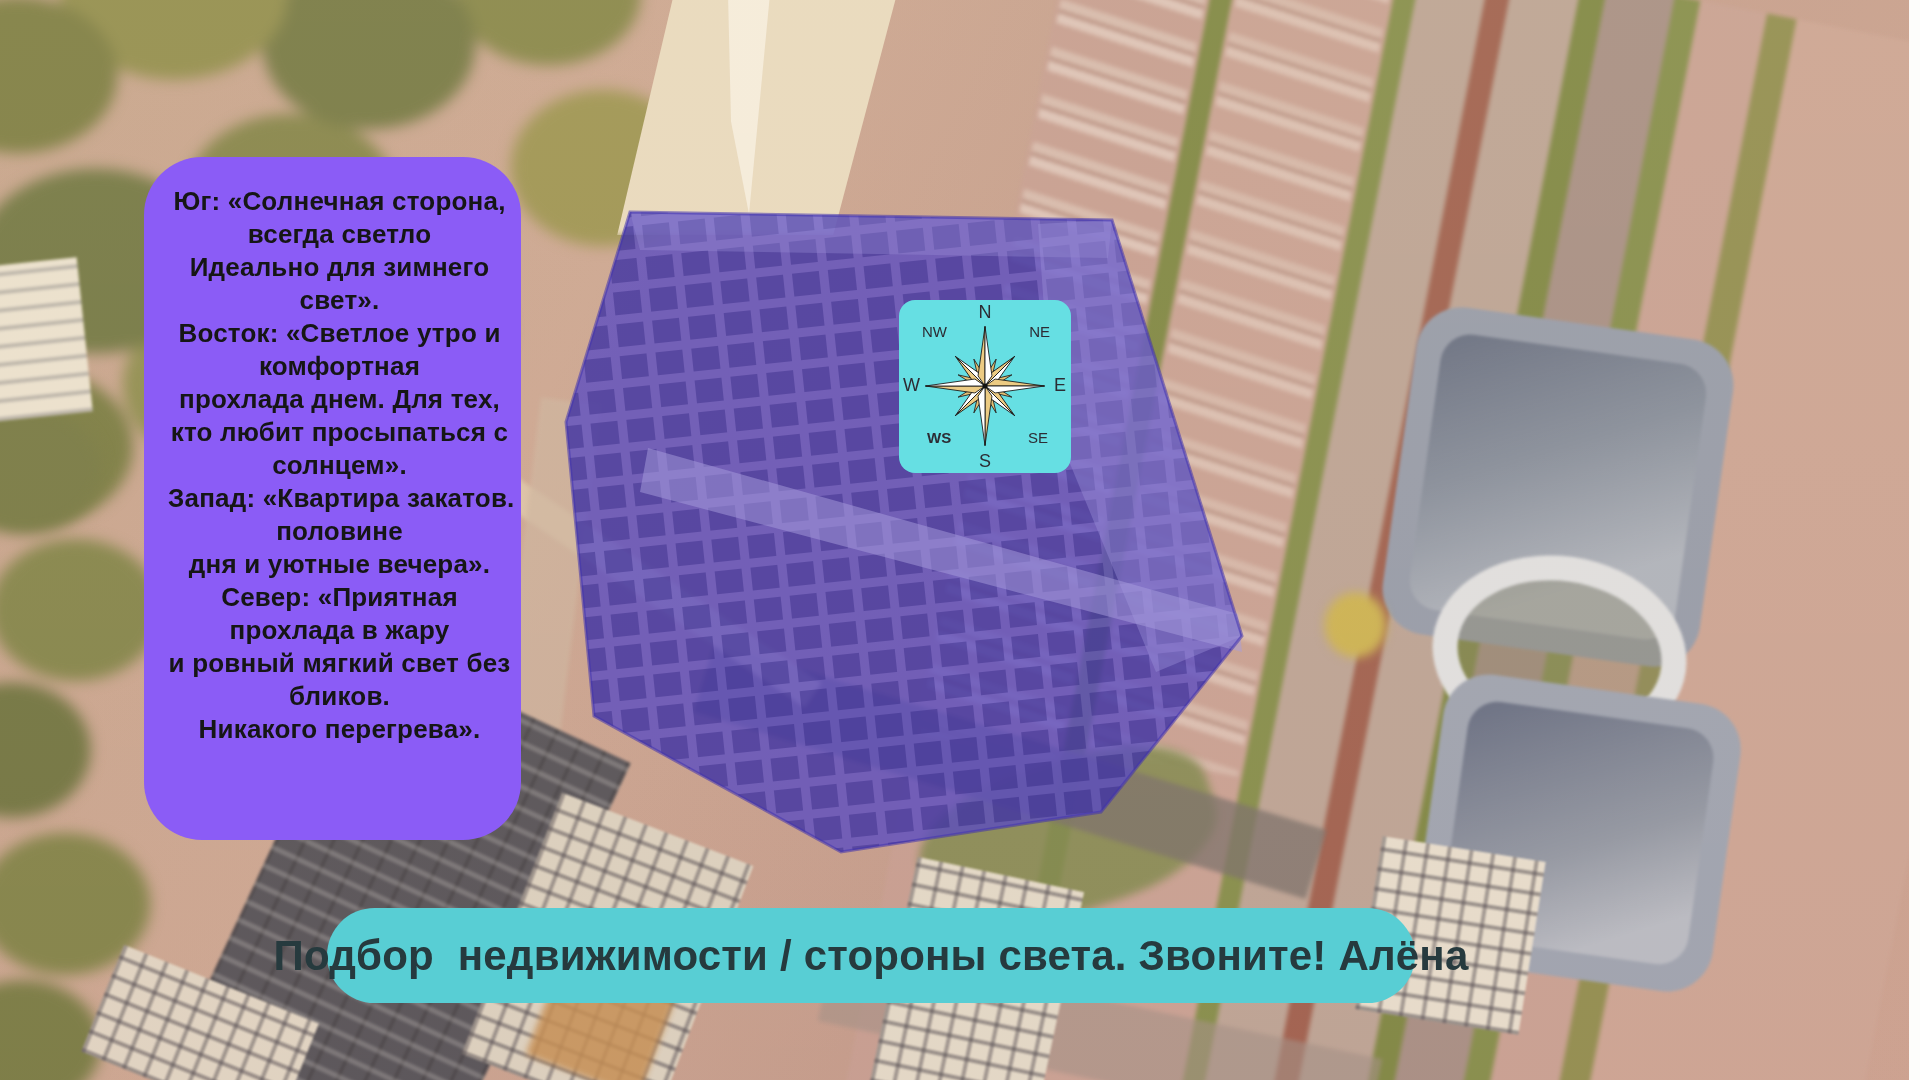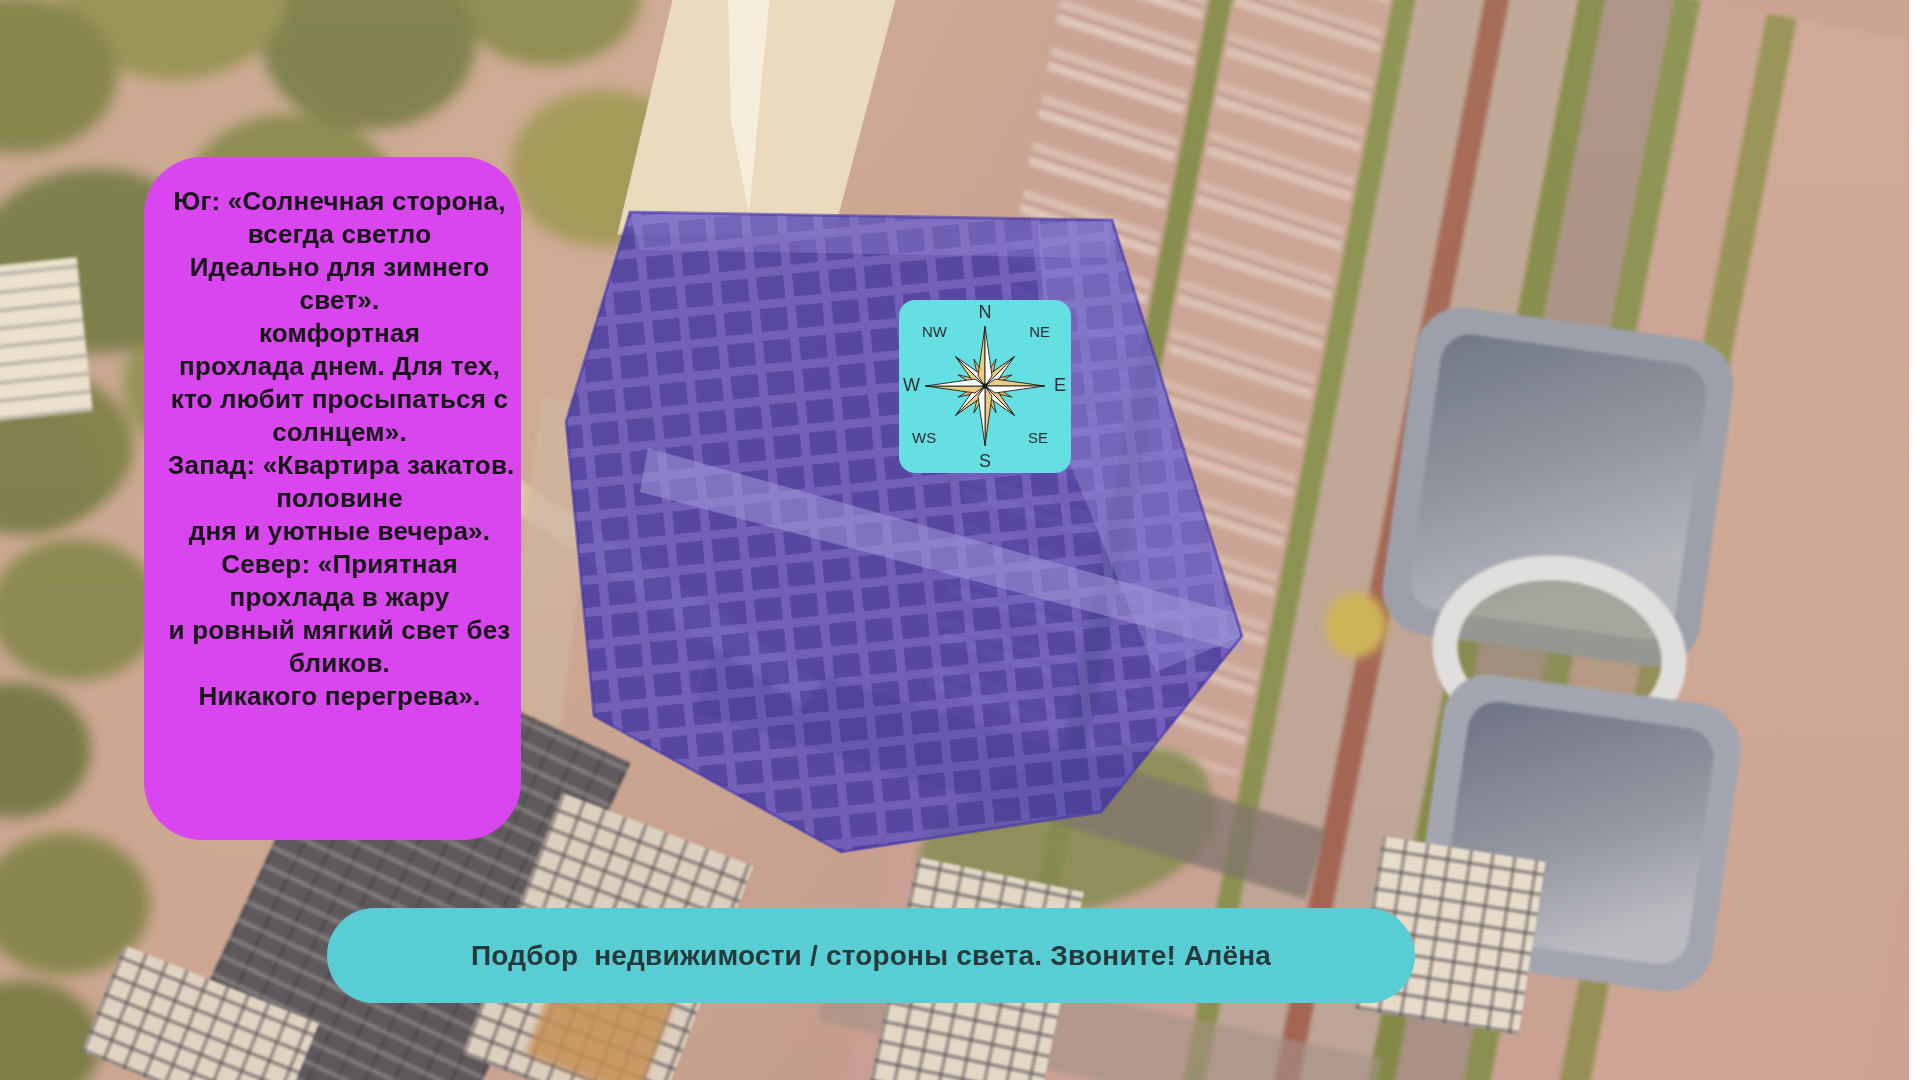--- a/index.html
+++ b/index.html
@@ -96,43 +96,43 @@
   .ph-bldg-bl{left:95px;top:980px;width:210px;height:115px;transform:rotate(22deg);
     background-color:#ddd5c6;filter:blur(1px);}
   .ph-tint{inset:0;background:linear-gradient(180deg, rgba(255,220,170,.14), rgba(255,190,150,.10));}
   .ph-edge-right{right:0;top:0;width:11px;height:100%;background:#fdfdfb;}
 
   
   .overlay-svg{position:absolute;left:0;top:0;width:1920px;height:1080px;pointer-events:none;}
 
   
   .info-card{left:144px;top:157px;width:377px;height:683px;border-radius:58px;
-    background:#d946ef;padding:28px 10px 0 24px;}
+    background:#8b5cf6;padding:28px 10px 0 24px;}
   .info-line{font-size:26px;line-height:33px;font-weight:bold;text-align:center;
     color:#161616;letter-spacing:.2px;white-space:pre;}
 
   
   .compass-card{left:899px;top:300px;width:172px;height:173px;border-radius:16px;background:#66dfe3;}
   .compass-svg{position:absolute;inset:10px;}
   .c-lbl{position:absolute;color:#2c2c34;font-weight:normal;}
   .c-main{font-size:18px;}
   .c-sub{font-size:15px;}
   .lbl-n{top:2px;left:50%;transform:translateX(-50%);}
   .lbl-s{bottom:1px;left:50%;transform:translateX(-50%);}
   .lbl-w{left:4px;top:50%;transform:translateY(-58%);}
   .lbl-e{right:5px;top:50%;transform:translateY(-58%);}
   .lbl-nw{top:23px;left:23px;}
   .lbl-ne{top:23px;right:21px;margin-left:8px;}
-  .lbl-ws{bottom:27px;left:13px;}
+  .lbl-ws{bottom:27px;left:28px;font-weight:bold;}
   .lbl-se{bottom:27px;right:23px;}
 
   
   .banner{left:327px;top:908px;width:1088px;height:95px;border-radius:48px;background:#58ced4;
     display:flex;align-items:center;justify-content:center;}
-  .banner-text{font-size:28px;font-weight:bold;color:#263a3e;white-space:pre;letter-spacing:.2px;}
+  .banner-text{font-size:42px;font-weight:bold;color:#263a3e;white-space:pre;letter-spacing:.2px;}
 </style>
 </head>
 <body>
 
 <div id="stage">
 
   <div class="backdrop">
     <div class="abs ph-base"></div>
     <div class="abs ph-forest-tl"></div>
     <div class="abs ph-trees-left"></div>
@@ -178,20 +178,21 @@
     <polygon points="648,448 1238,614 1242,652 640,492" fill="rgba(168,158,222,0.5)"></polygon>
     <polygon points="630,212 1112,220 1108,258 640,250" fill="rgba(154,144,216,0.35)"></polygon>
     <polygon points="630,212 1112,220 1242,636 1101,812 841,852 594,716 566,422" fill="none" stroke="#4233ae" stroke-opacity="0.55" stroke-width="3"></polygon>
   </svg>
 
   <div class="abs info-card">
     <div class="info-line">Юг: «Солнечная сторона,</div>
     <div class="info-line">всегда светло</div>
     <div class="info-line">Идеально для зимнего</div>
     <div class="info-line">свет».</div>
+    <div class="info-line">Восток: «Светлое утро и</div>
     <div class="info-line">комфортная</div>
     <div class="info-line">прохлада днем. Для тех,</div>
     <div class="info-line">кто любит просыпаться с</div>
     <div class="info-line">солнцем».</div>
     <div class="info-line">Запад: «Квартира закатов.</div>
     <div class="info-line">половине</div>
     <div class="info-line">дня и уютные вечера».</div>
     <div class="info-line">Север: «Приятная</div>
     <div class="info-line">прохлада в жару</div>
     <div class="info-line">и ровный мягкий свет без</div>

